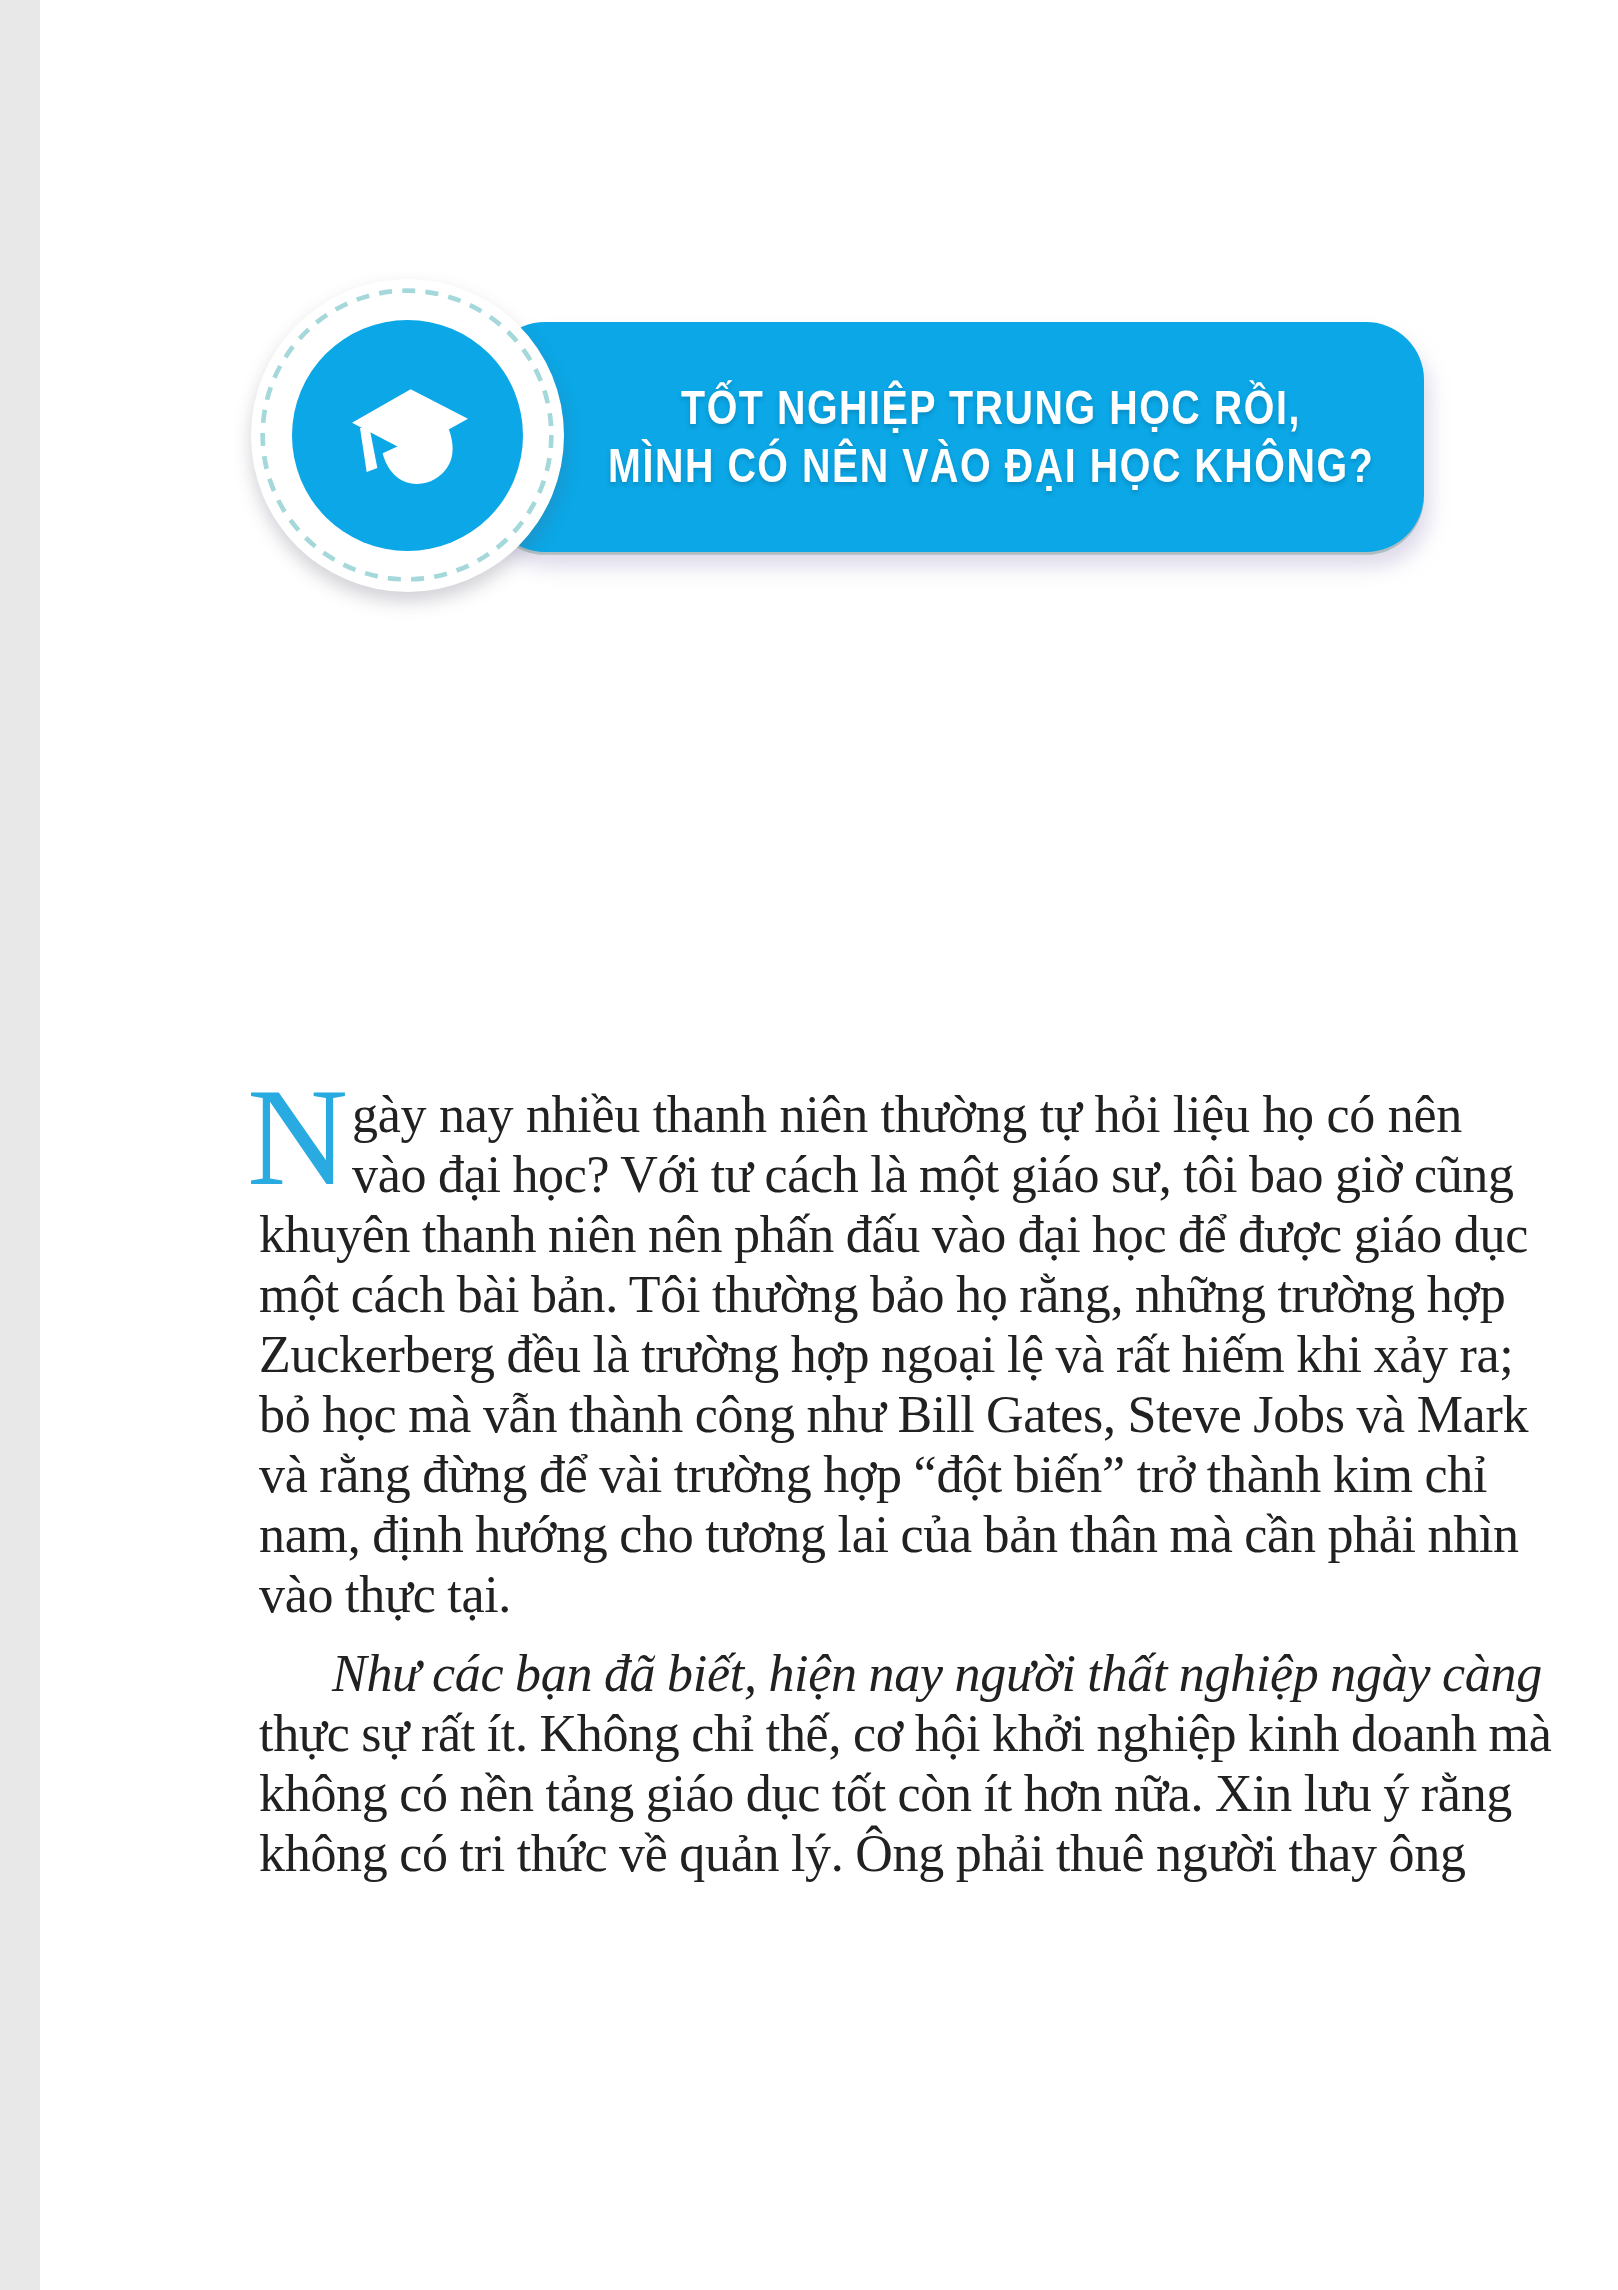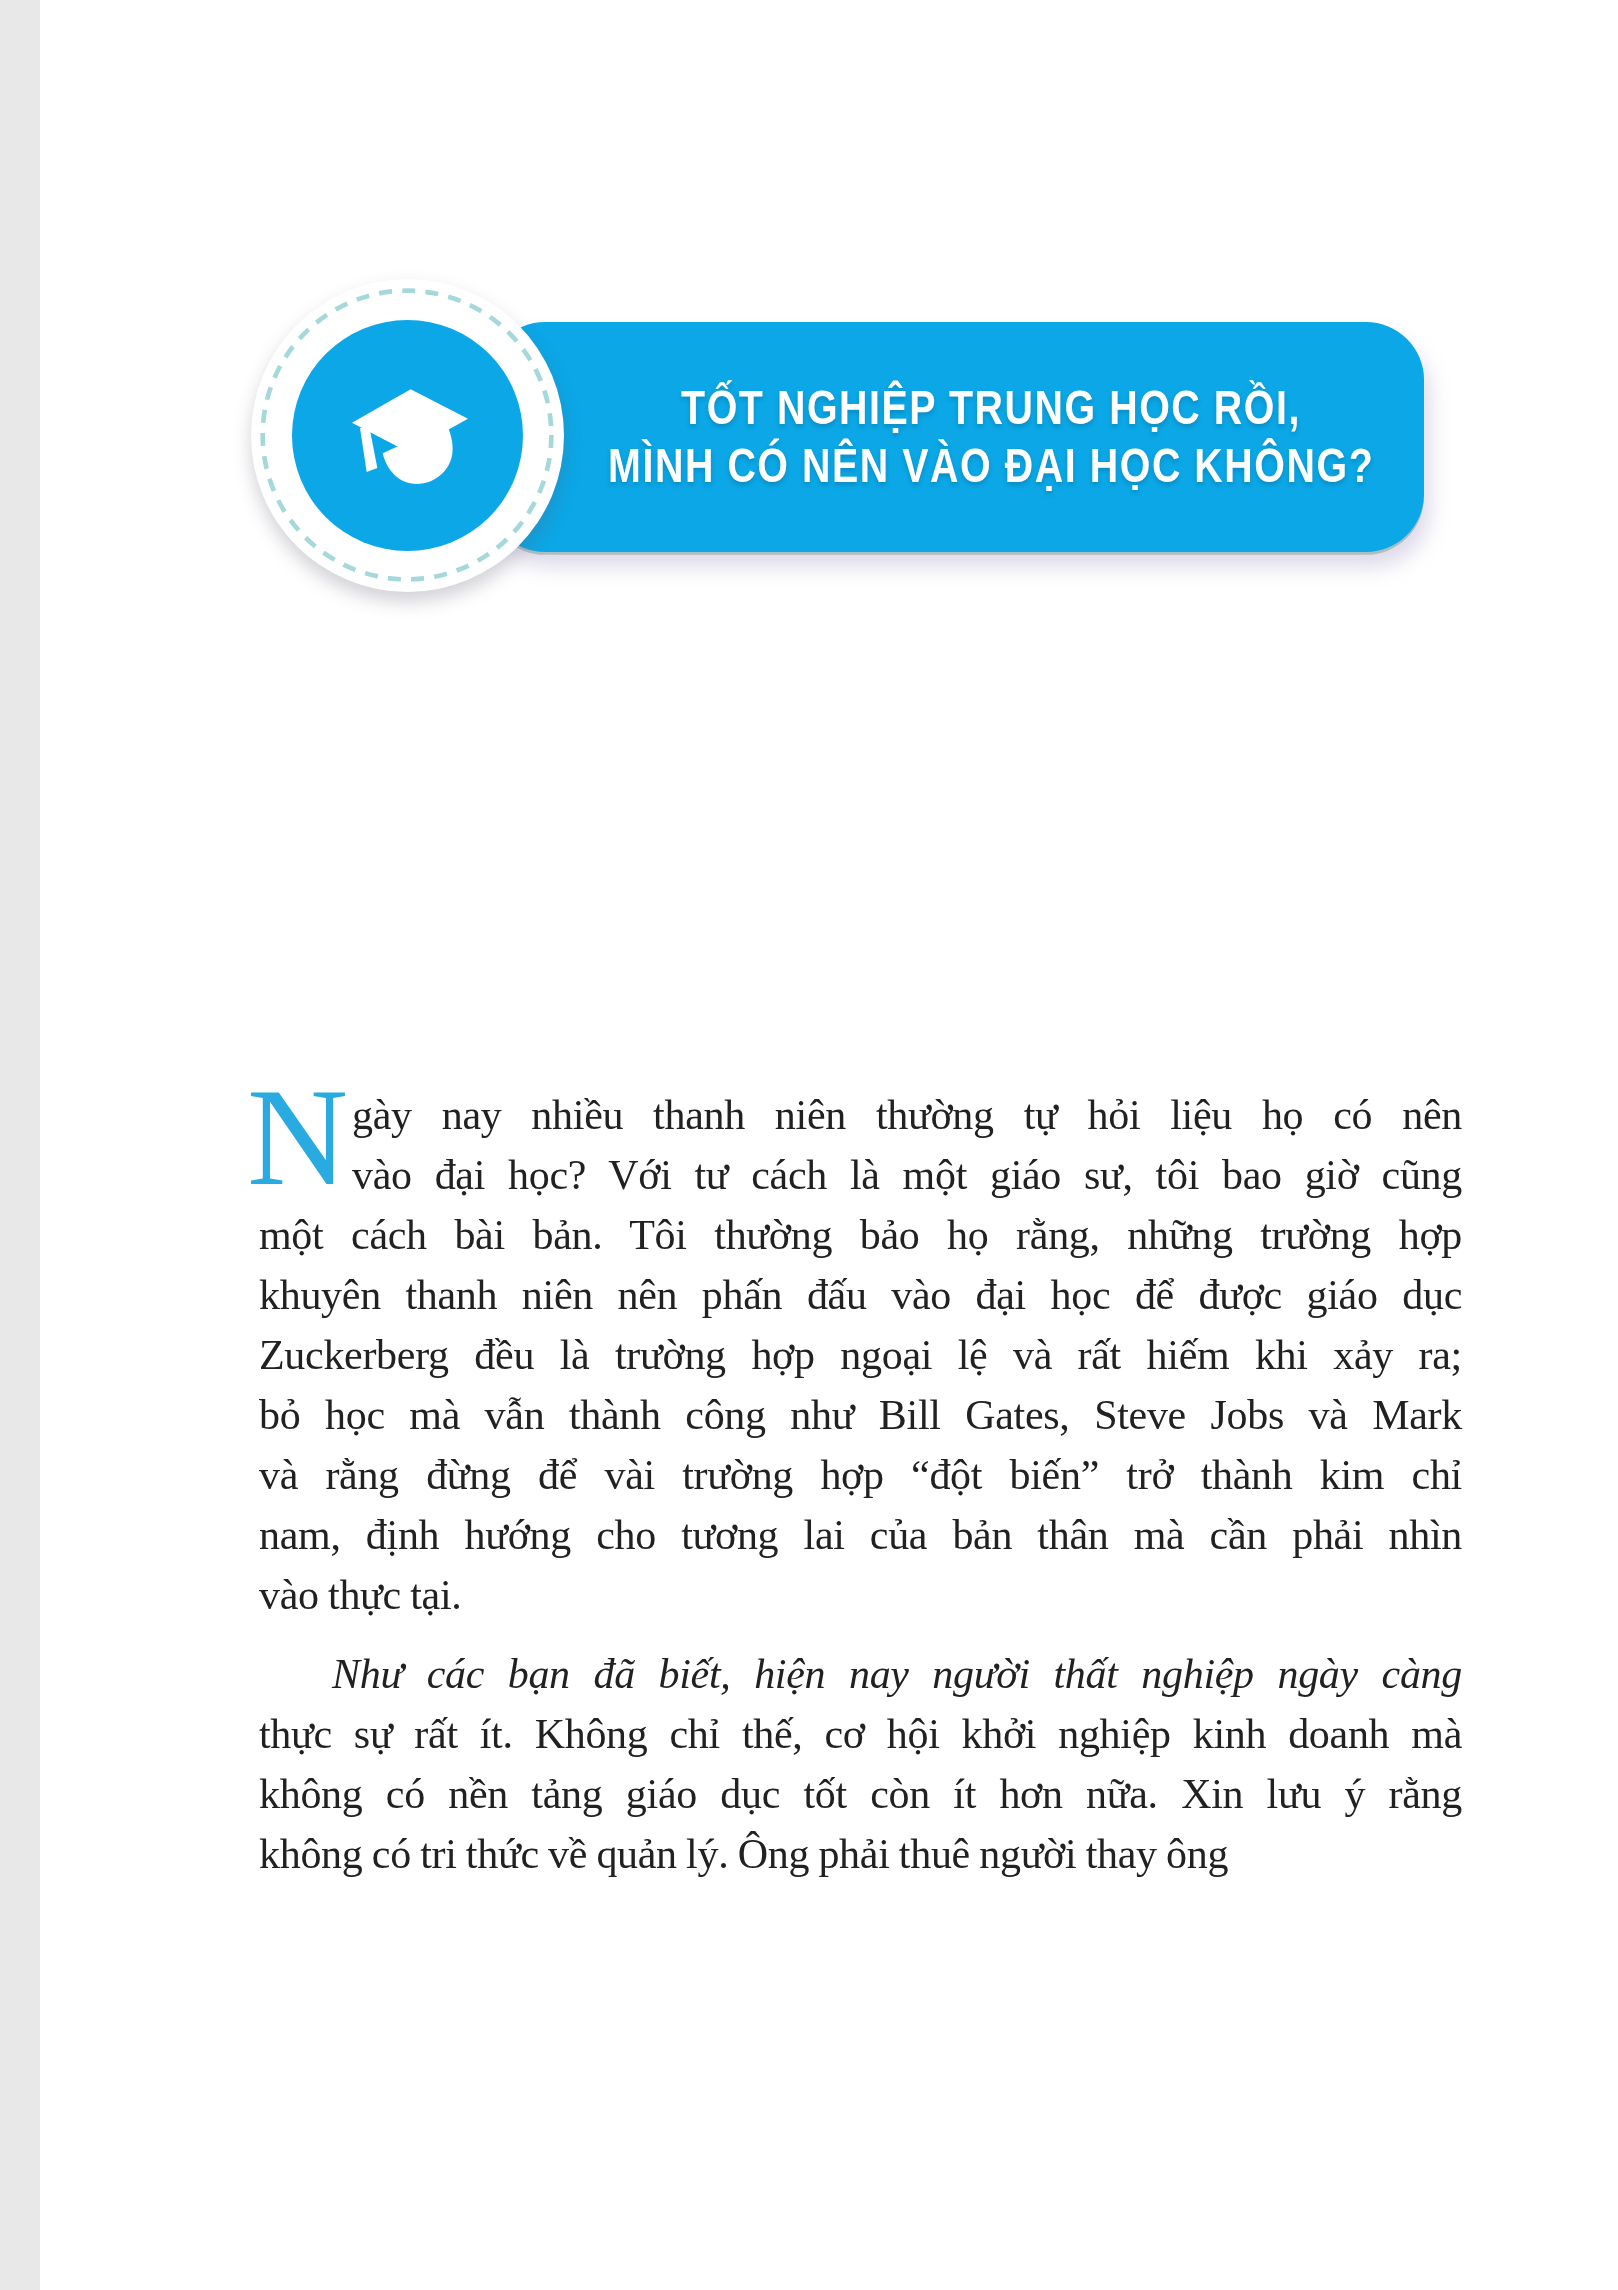--- a/index.html
+++ b/index.html
@@ -69,21 +69,21 @@
   
   .body-text{
     position:absolute;
     left:219px;top:1085px;
     width:1203px;
     color:#212121;
   }
   .line{
     height:60px;
     line-height:60px;
-    font-size:42px;
+    font-size:52px;
     letter-spacing:-0.3px;
     word-spacing:-0.9px;
     text-align:justify;
     text-align-last:justify;
     white-space:nowrap;
   }
   .line.last{
     text-align:right;
     text-align-last:left;
   }
@@ -122,22 +122,22 @@
       <path d="M41,63 L89,41 C97,59 95,75 77,84 C58,91 45,79 41,63 Z" fill="#ffffff"></path>
     </svg>
   </div>
 
   <div class="dropcap">N</div>
 
   <div class="body-text">
     <div class="para1">
       <div class="line inset">gày nay nhiều thanh niên thường tự hỏi liệu họ có nên</div>
       <div class="line inset">vào đại học? Với tư cách là một giáo sư, tôi bao giờ cũng</div>
+      <div class="line">khuyên thanh niên nên phấn đấu vào đại học để được giáo dục</div>
       <div class="line">một cách bài bản. Tôi thường bảo họ rằng, những trường hợp</div>
-      <div class="line">khuyên thanh niên nên phấn đấu vào đại học để được giáo dục</div>
       <div class="line">Zuckerberg đều là trường hợp ngoại lệ và rất hiếm khi xảy ra;</div>
       <div class="line">bỏ học mà vẫn thành công như Bill Gates, Steve Jobs và Mark</div>
       <div class="line">và rằng đừng để vài trường hợp “đột biến” trở thành kim chỉ</div>
       <div class="line">nam, định hướng cho tương lai của bản thân mà cần phải nhìn</div>
       <div class="line last">vào thực tại.</div>
     </div>
     <div class="para2">
       <div class="line indent">Như các bạn đã biết, hiện nay người thất nghiệp ngày càng</div>
       <div class="line">thực sự rất ít. Không chỉ thế, cơ hội khởi nghiệp kinh doanh mà</div>
       <div class="line">không có nền tảng giáo dục tốt còn ít hơn nữa. Xin lưu ý rằng</div>

